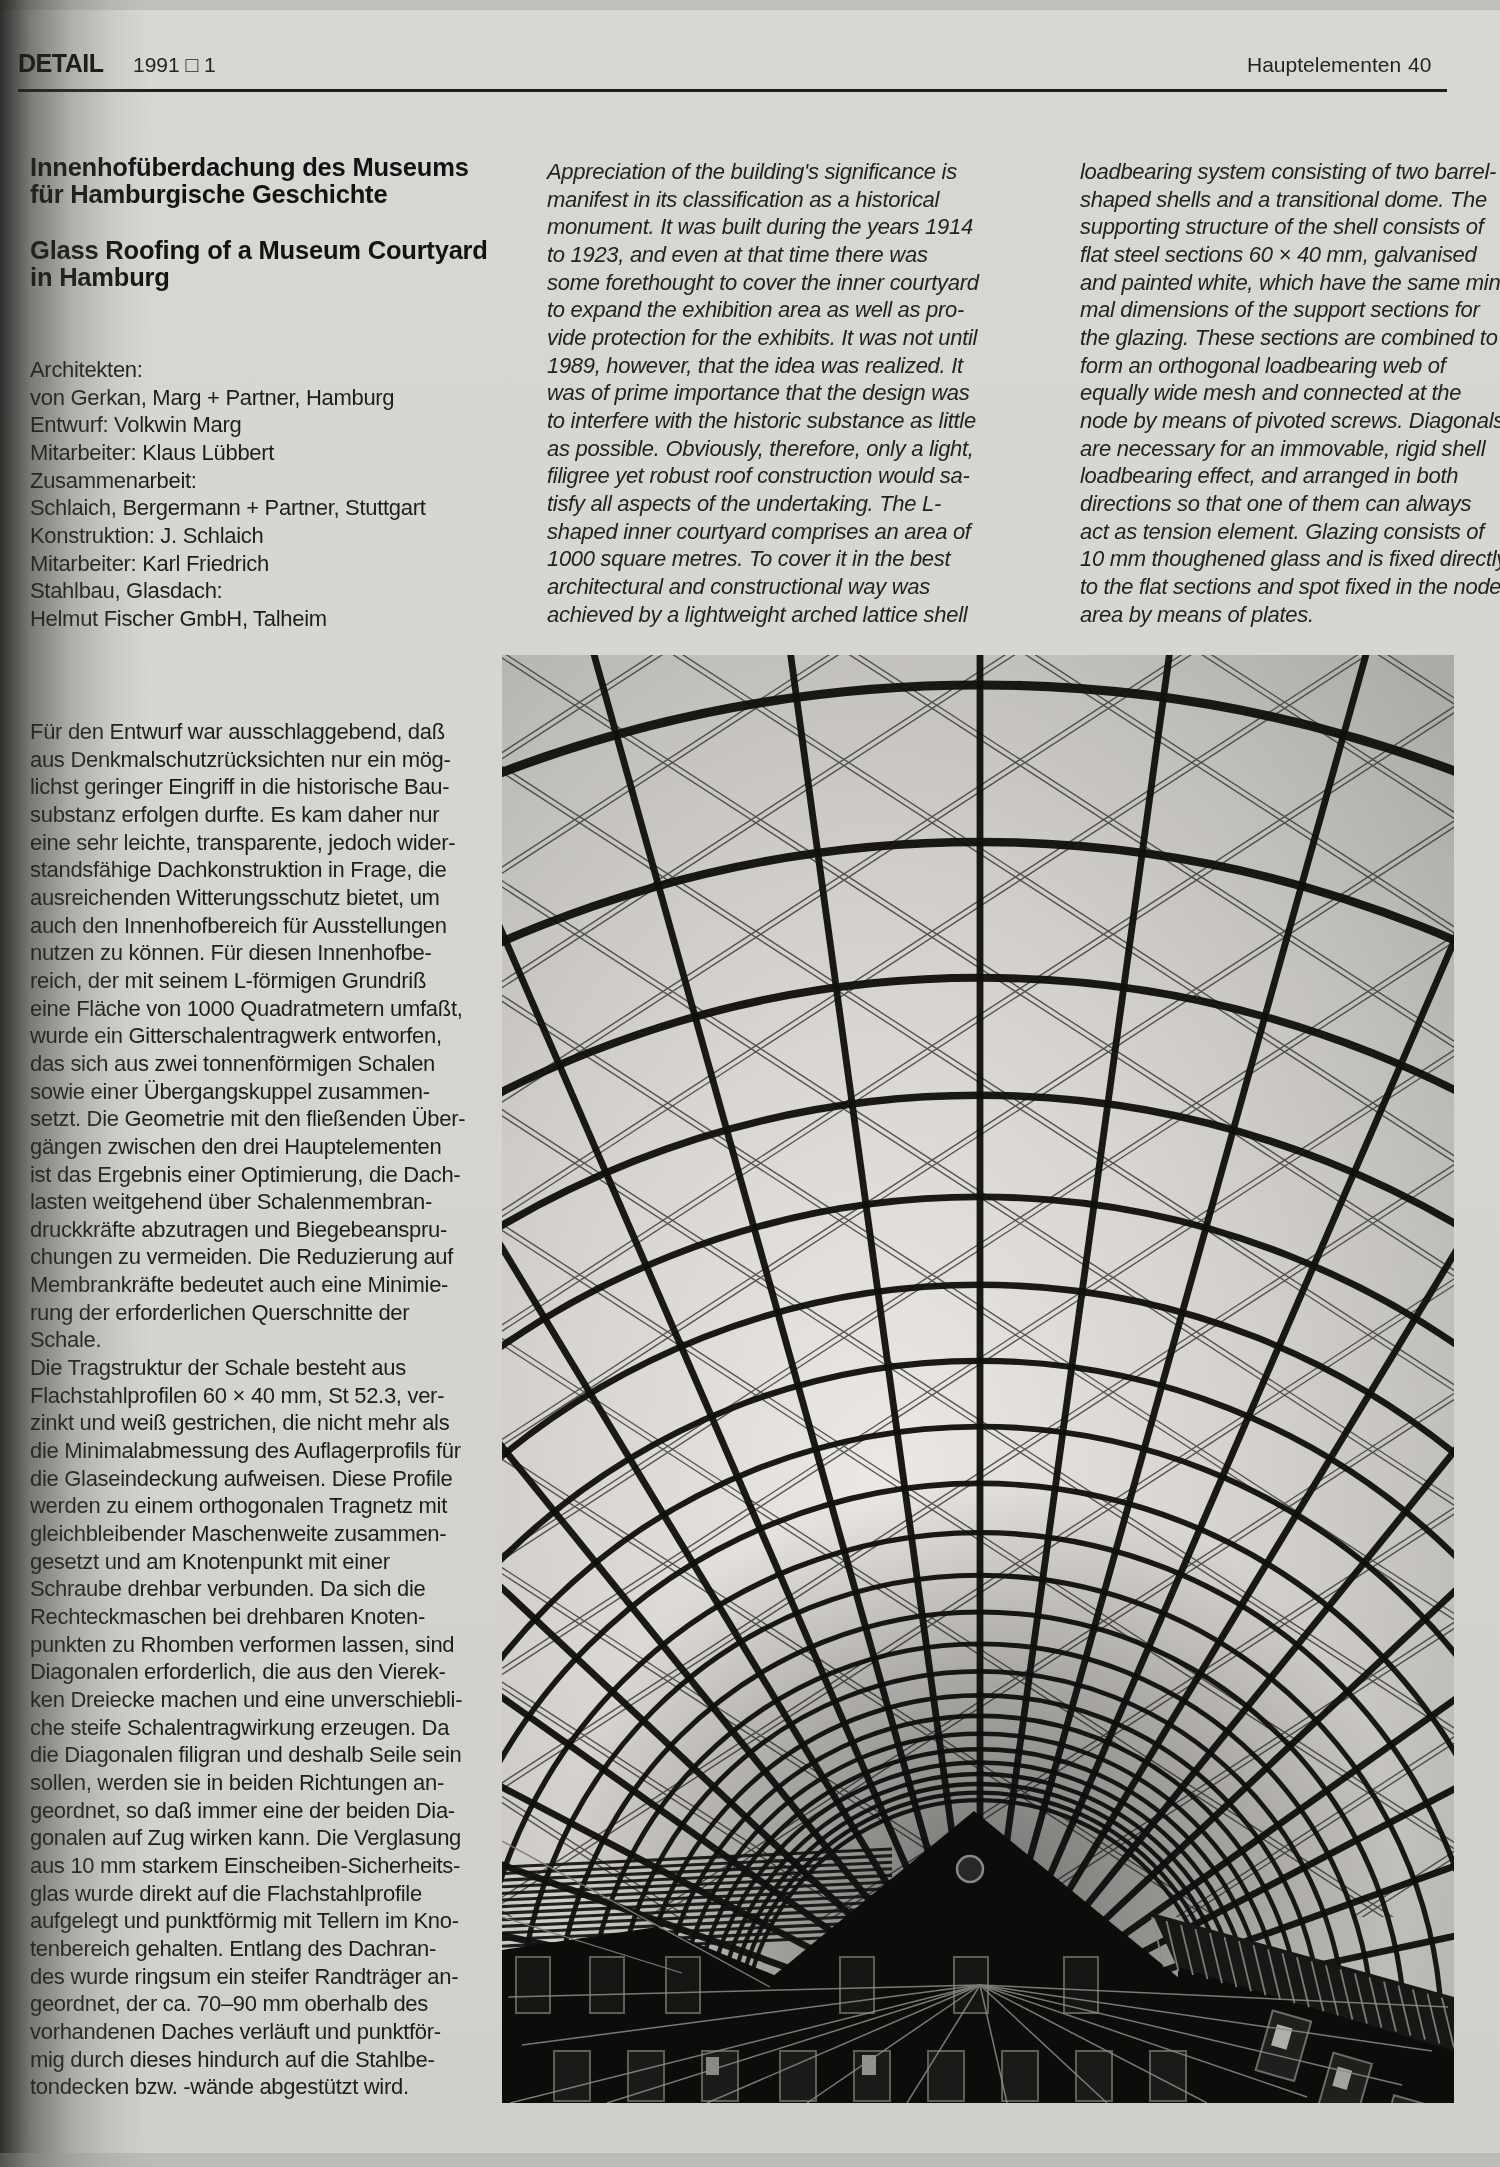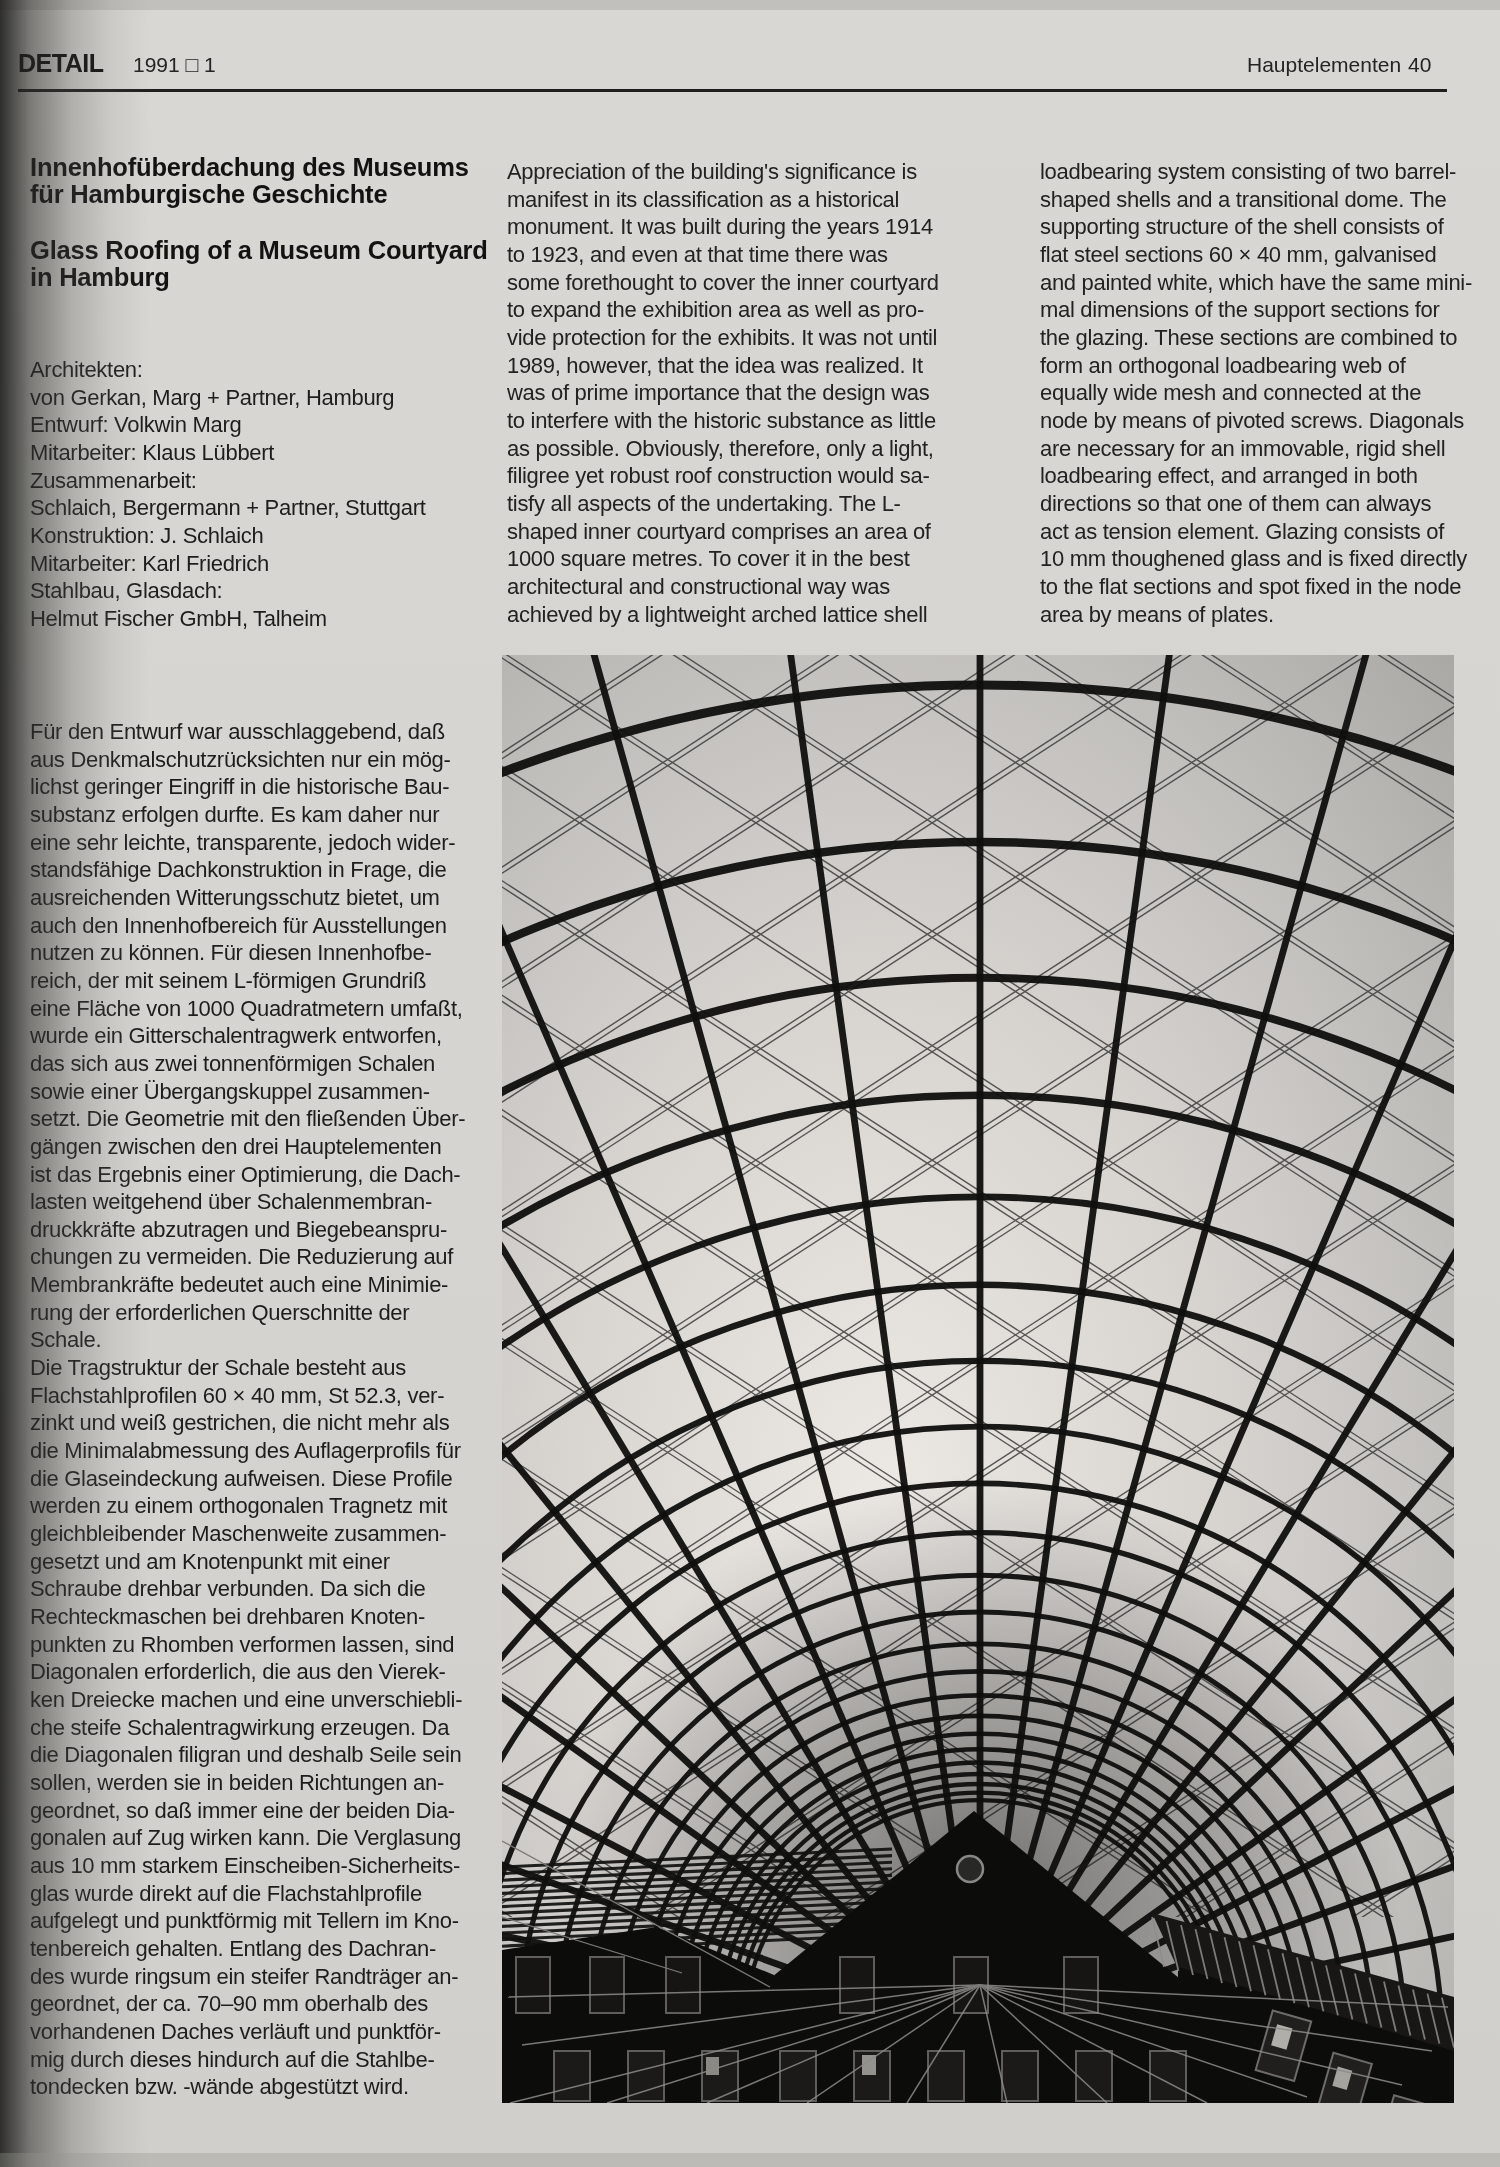--- a/index.html
+++ b/index.html
@@ -18,21 +18,21 @@
   .hdr-section{left:1247px;}
   .hdr-page{left:1408px;}
   .rule{position:absolute;left:18px;top:89px;width:1429px;height:2.5px;background:#1f1f1f;}
   .title{position:absolute;left:30px;width:470px;font-weight:bold;font-size:25.5px;line-height:26.5px;
     letter-spacing:-.2px;color:#121212;white-space:pre-line;}
   .title-de{top:154px;}
   .title-en{top:237px;}
   .col{position:absolute;font-size:22px;line-height:27.65px;letter-spacing:-.3px;white-space:pre;color:#1d1d1d;}
   .credits{left:30px;top:356px;width:460px;}
   .body-de{left:30px;top:718px;width:460px;}
-  .en{color:#222;}
+  .en{font-style:italic;color:#222;margin-left:40px;}
   .en-1{left:507px;top:158px;width:470px;}
   .en-2{left:1040px;top:158px;width:470px;}
   .photo{position:absolute;left:502px;top:655px;width:952px;height:1448px;background:#c6c4c0;}
   .photo svg{display:block;}
 </style>
 </head>
 <body>
 
 <div class="page">
   <div class="top-strip"></div>

